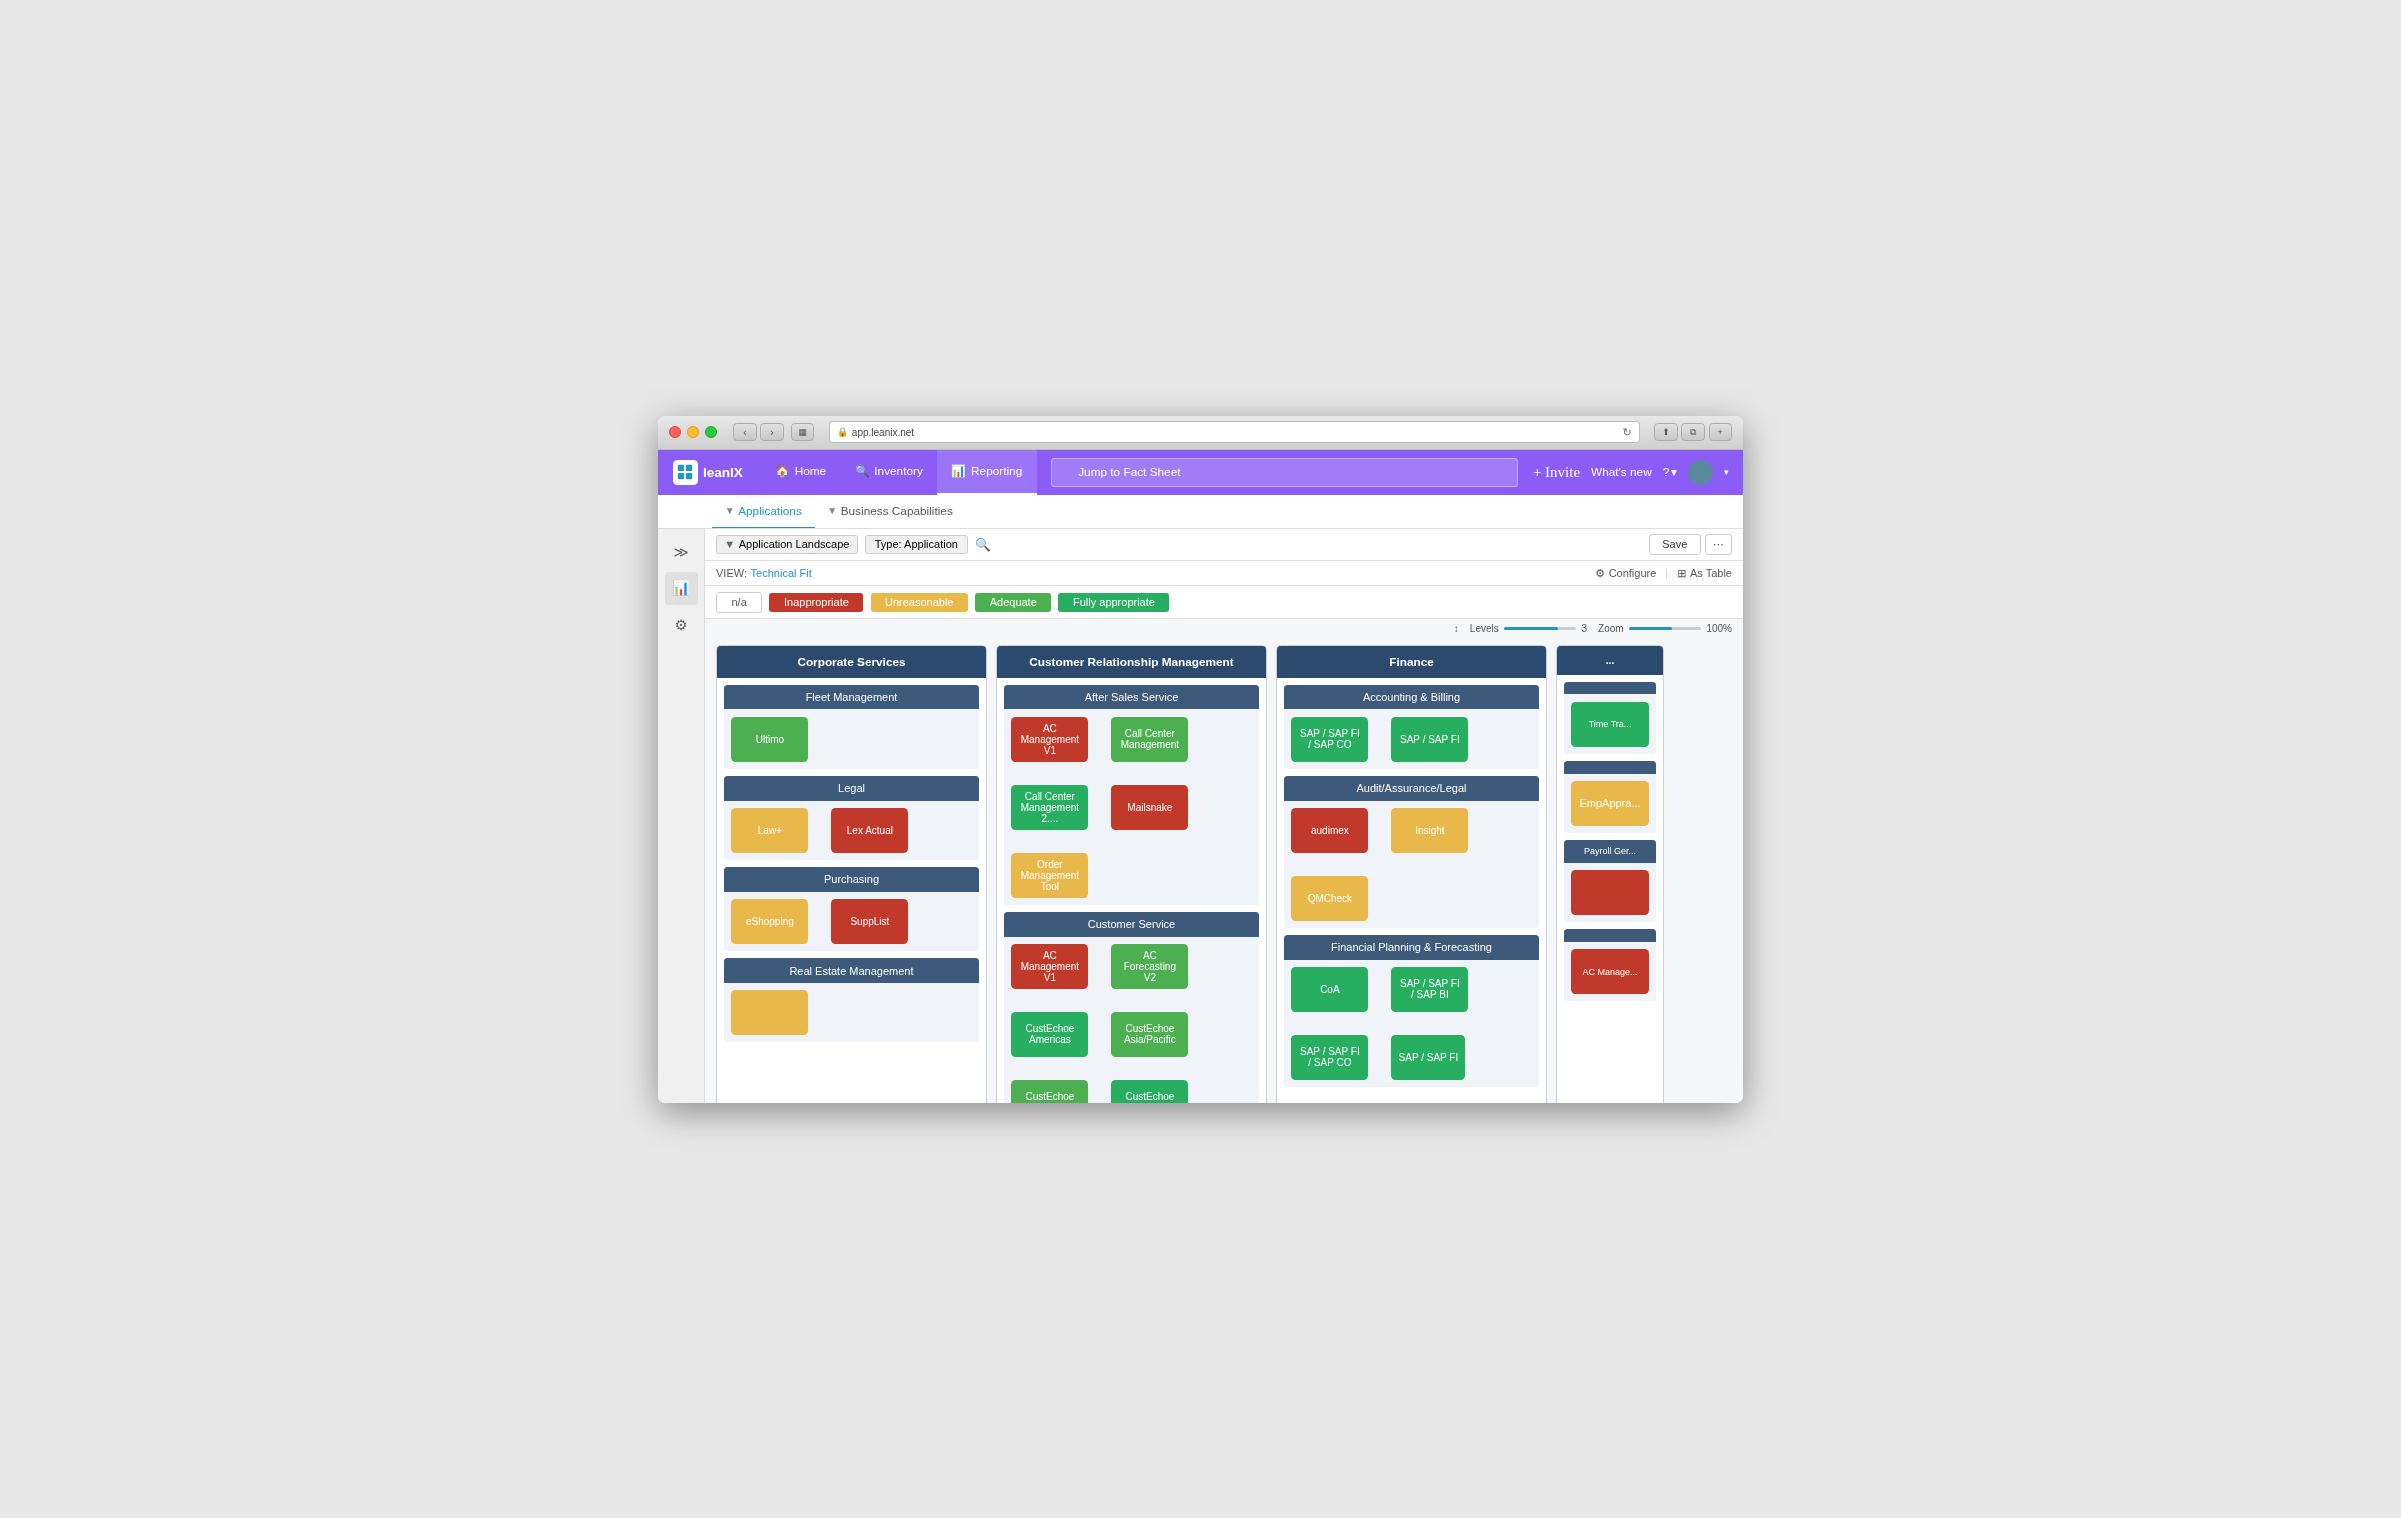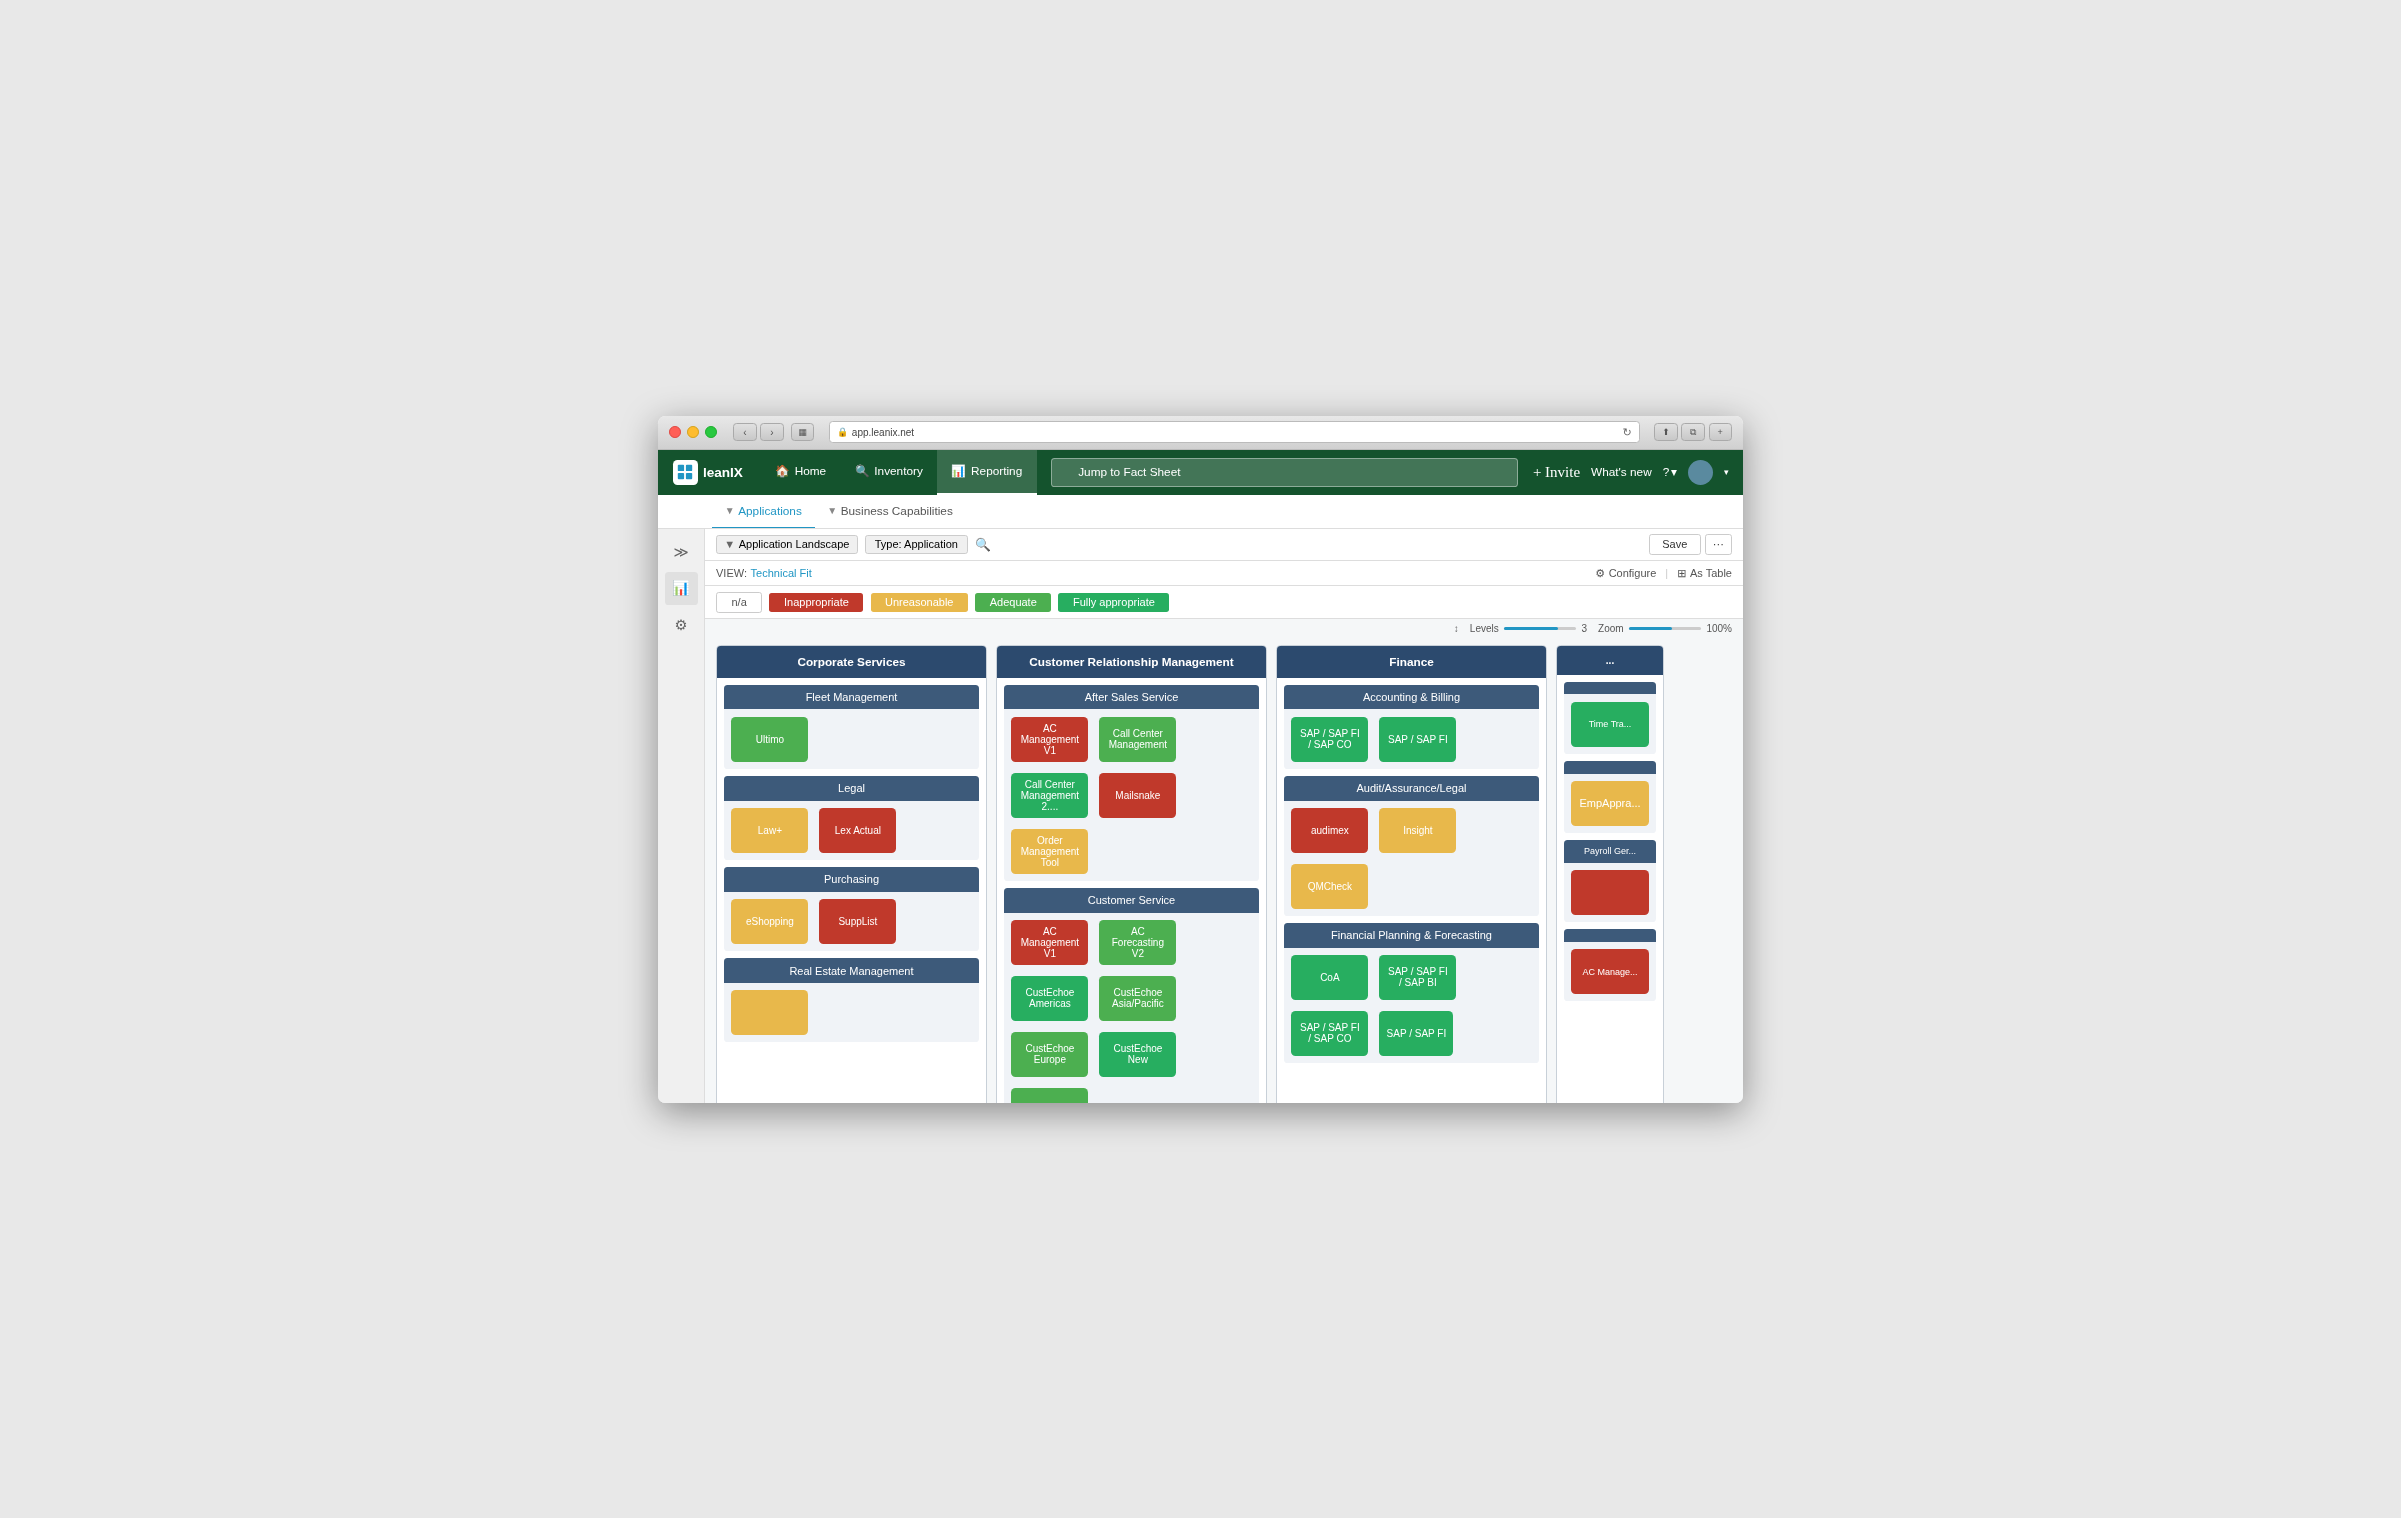--- a/index.html
+++ b/index.html
@@ -52,21 +52,21 @@
     .address-bar {
       flex: 1; height: 22px; background: white; border: 0.9px solid #bbb;
       border-radius: 3.6px; display: flex; align-items: center; padding: 0 7.2px;
       font-size: 10px; color: #444; gap: 3.6px; margin: 0 7.2px;
     }
     .lock-icon { color: #888; font-size: 9px; }
     .reload-btn { margin-left: auto; color: #666; cursor: pointer; font-size: 11px; }
     .right-btns { display: flex; gap: 3.6px; margin-left: auto; }
     
     .app-navbar {
-      background: #14532d;
+      background: #8b5cf6;
       height: 45px;
       display: flex;
       align-items: center;
       padding: 0 14.5px;
       gap: 0;
     }
     .logo-area {
       display: flex; align-items: center; gap: 5.4px;
       margin-right: 18px; color: white; font-weight: bold; font-size: 13.6px;
     }
@@ -213,21 +213,21 @@
       background: #2c4a6e; color: white;
       padding: 9px 11px; font-size: 11.8px; text-align: center; font-weight: 700;
     }
     .col-body { padding: 7.2px; display: flex; flex-direction: column; gap: 7.2px; }
     
     .sub-section { background: #f0f3f7; border-radius: 3.6px; overflow: hidden; }
     .sub-header {
       background: #3d5a7a; color: white;
       padding: 6.3px 9px; font-size: 11px; text-align: center; font-weight: 400;
     }
-    .sub-body { padding: 7.2px; display: flex; flex-wrap: wrap; gap: 11px; }
+    .sub-body { padding: 7.2px; display: flex; flex-wrap: wrap; gap: 23px; }
     
     .app-tile {
       border-radius: 4.5px; padding: 5.4px 7.2px;
       font-size: 10px; font-weight: 500; color: white;
       display: flex; align-items: center; justify-content: center;
       text-align: center; cursor: pointer; min-height: 45px;
     }
     .tile-sm { width: 77px; min-height: 45px; }
     .tile-full { width: 100%; min-height: 36px; }
     .tile-red { background: #c0392b; }

